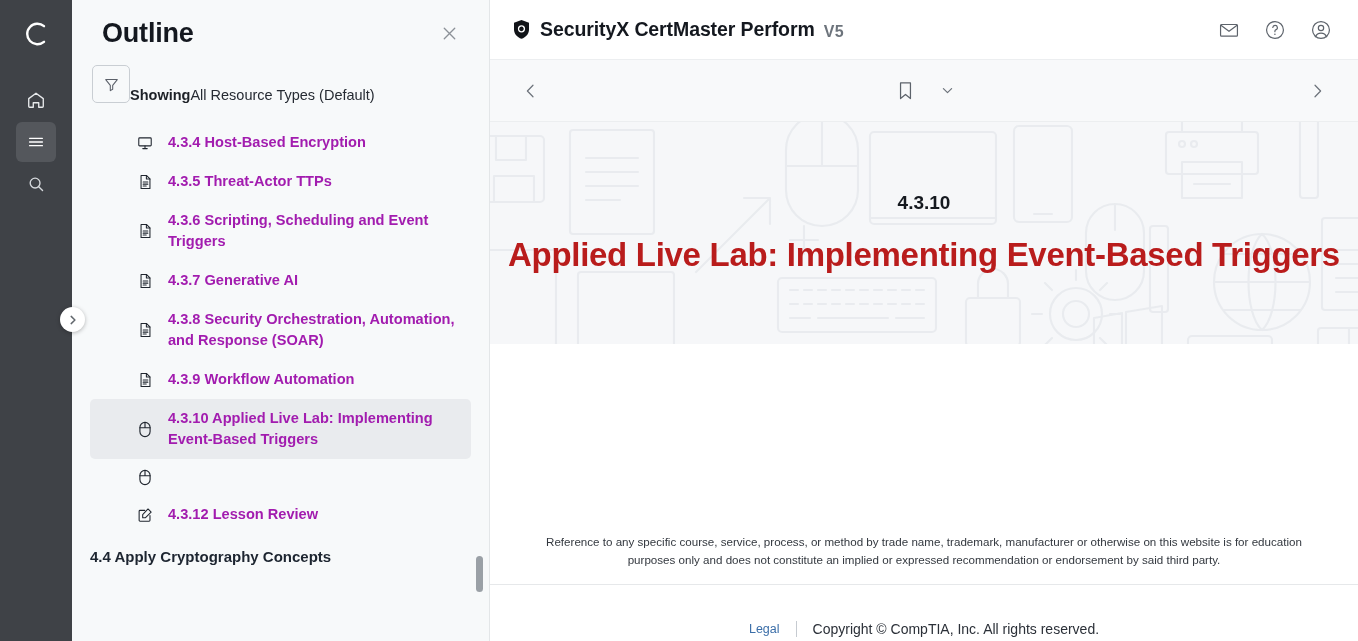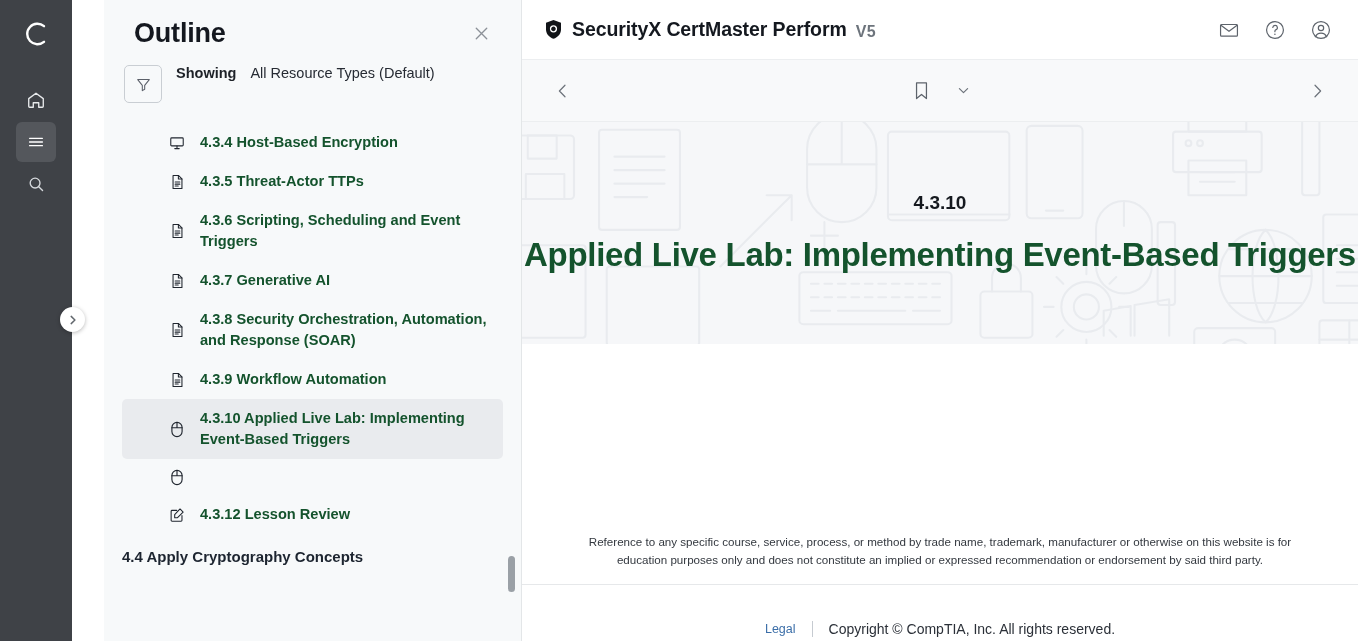--- a/index.html
+++ b/index.html
@@ -45,35 +45,34 @@
     cursor: pointer; z-index: 9;
   }
 
   
   .outline {
     width: 418px; flex: 0 0 418px; height: 641px;
     background: #f7f9fa;
     position: relative;
     display: flex; flex-direction: column;
     border-right: 1px solid #e3e6e8;
-    margin-left: 32px;
   }
   .outline-head {
     display: flex; align-items: center; justify-content: space-between;
     padding: 18px 26px 8px 30px;
   }
   .outline-title {
     font-size: 27px; font-weight: 700; color: #14181f; letter-spacing: -0.2px;
   }
   .close-btn {
     width: 28px; height: 28px; display: flex; align-items: center; justify-content: center;
     cursor: pointer;
   }
   .filter-row {
-    display: flex; align-items: flex-start; gap: 14px;
+    display: flex; align-items: flex-end; 
     padding: 8px 20px 12px 20px;
   }
   .filter-btn {
     width: 38px; height: 38px; border: 1px solid #c9ced3; border-radius: 5px;
     background: #f7f9fa;
     display: flex; align-items: center; justify-content: center;
     cursor: pointer; flex: 0 0 38px;
   }
   .showing-label { font-size: 14.5px; font-weight: 700; color: #1d2127; }
   .showing-value { font-size: 14.5px; font-weight: 400; color: #262b33; }
@@ -93,21 +92,21 @@
     min-height: 36px;
   }
   .oitem.selected { background: #e9ebee; }
   .oitem .oicon {
     position: absolute; left: 46px;
     width: 18px; height: 18px;
     display: flex; align-items: center; justify-content: center;
     flex: 0 0 18px;
   }
   .oitem .olabel {
-    font-size: 14.6px; font-weight: 700; color: #14532d;
+    font-size: 14.6px; font-weight: 700; color: #a21caf;
     line-height: 21px; padding-left: 28px;
   }
   .ogroup {
     font-size: 15px; font-weight: 700; color: #1d2530;
     padding: 14px 14px 10px 0px;
     margin-left: 0px;
   }
 
   
   .panel-scroll-track {
@@ -180,21 +179,21 @@
     position: absolute; inset: 0;
     opacity: .55;
   }
   .hero-num {
     position: relative; z-index: 2;
     font-size: 19px; font-weight: 700; color: #15191f;
     margin-bottom: 22px;
   }
   .hero-title {
     position: relative; z-index: 2;
-    font-size: 33px; font-weight: 700; color: #14532d;
+    font-size: 33px; font-weight: 700; color: #b91c1c;
     letter-spacing: -0.3px; white-space: nowrap;
     text-align: center;
   }
 
   .body-area {
     flex: 1 1 auto;
     background: #ffffff;
     display: flex; flex-direction: column;
     position: relative;
   }

